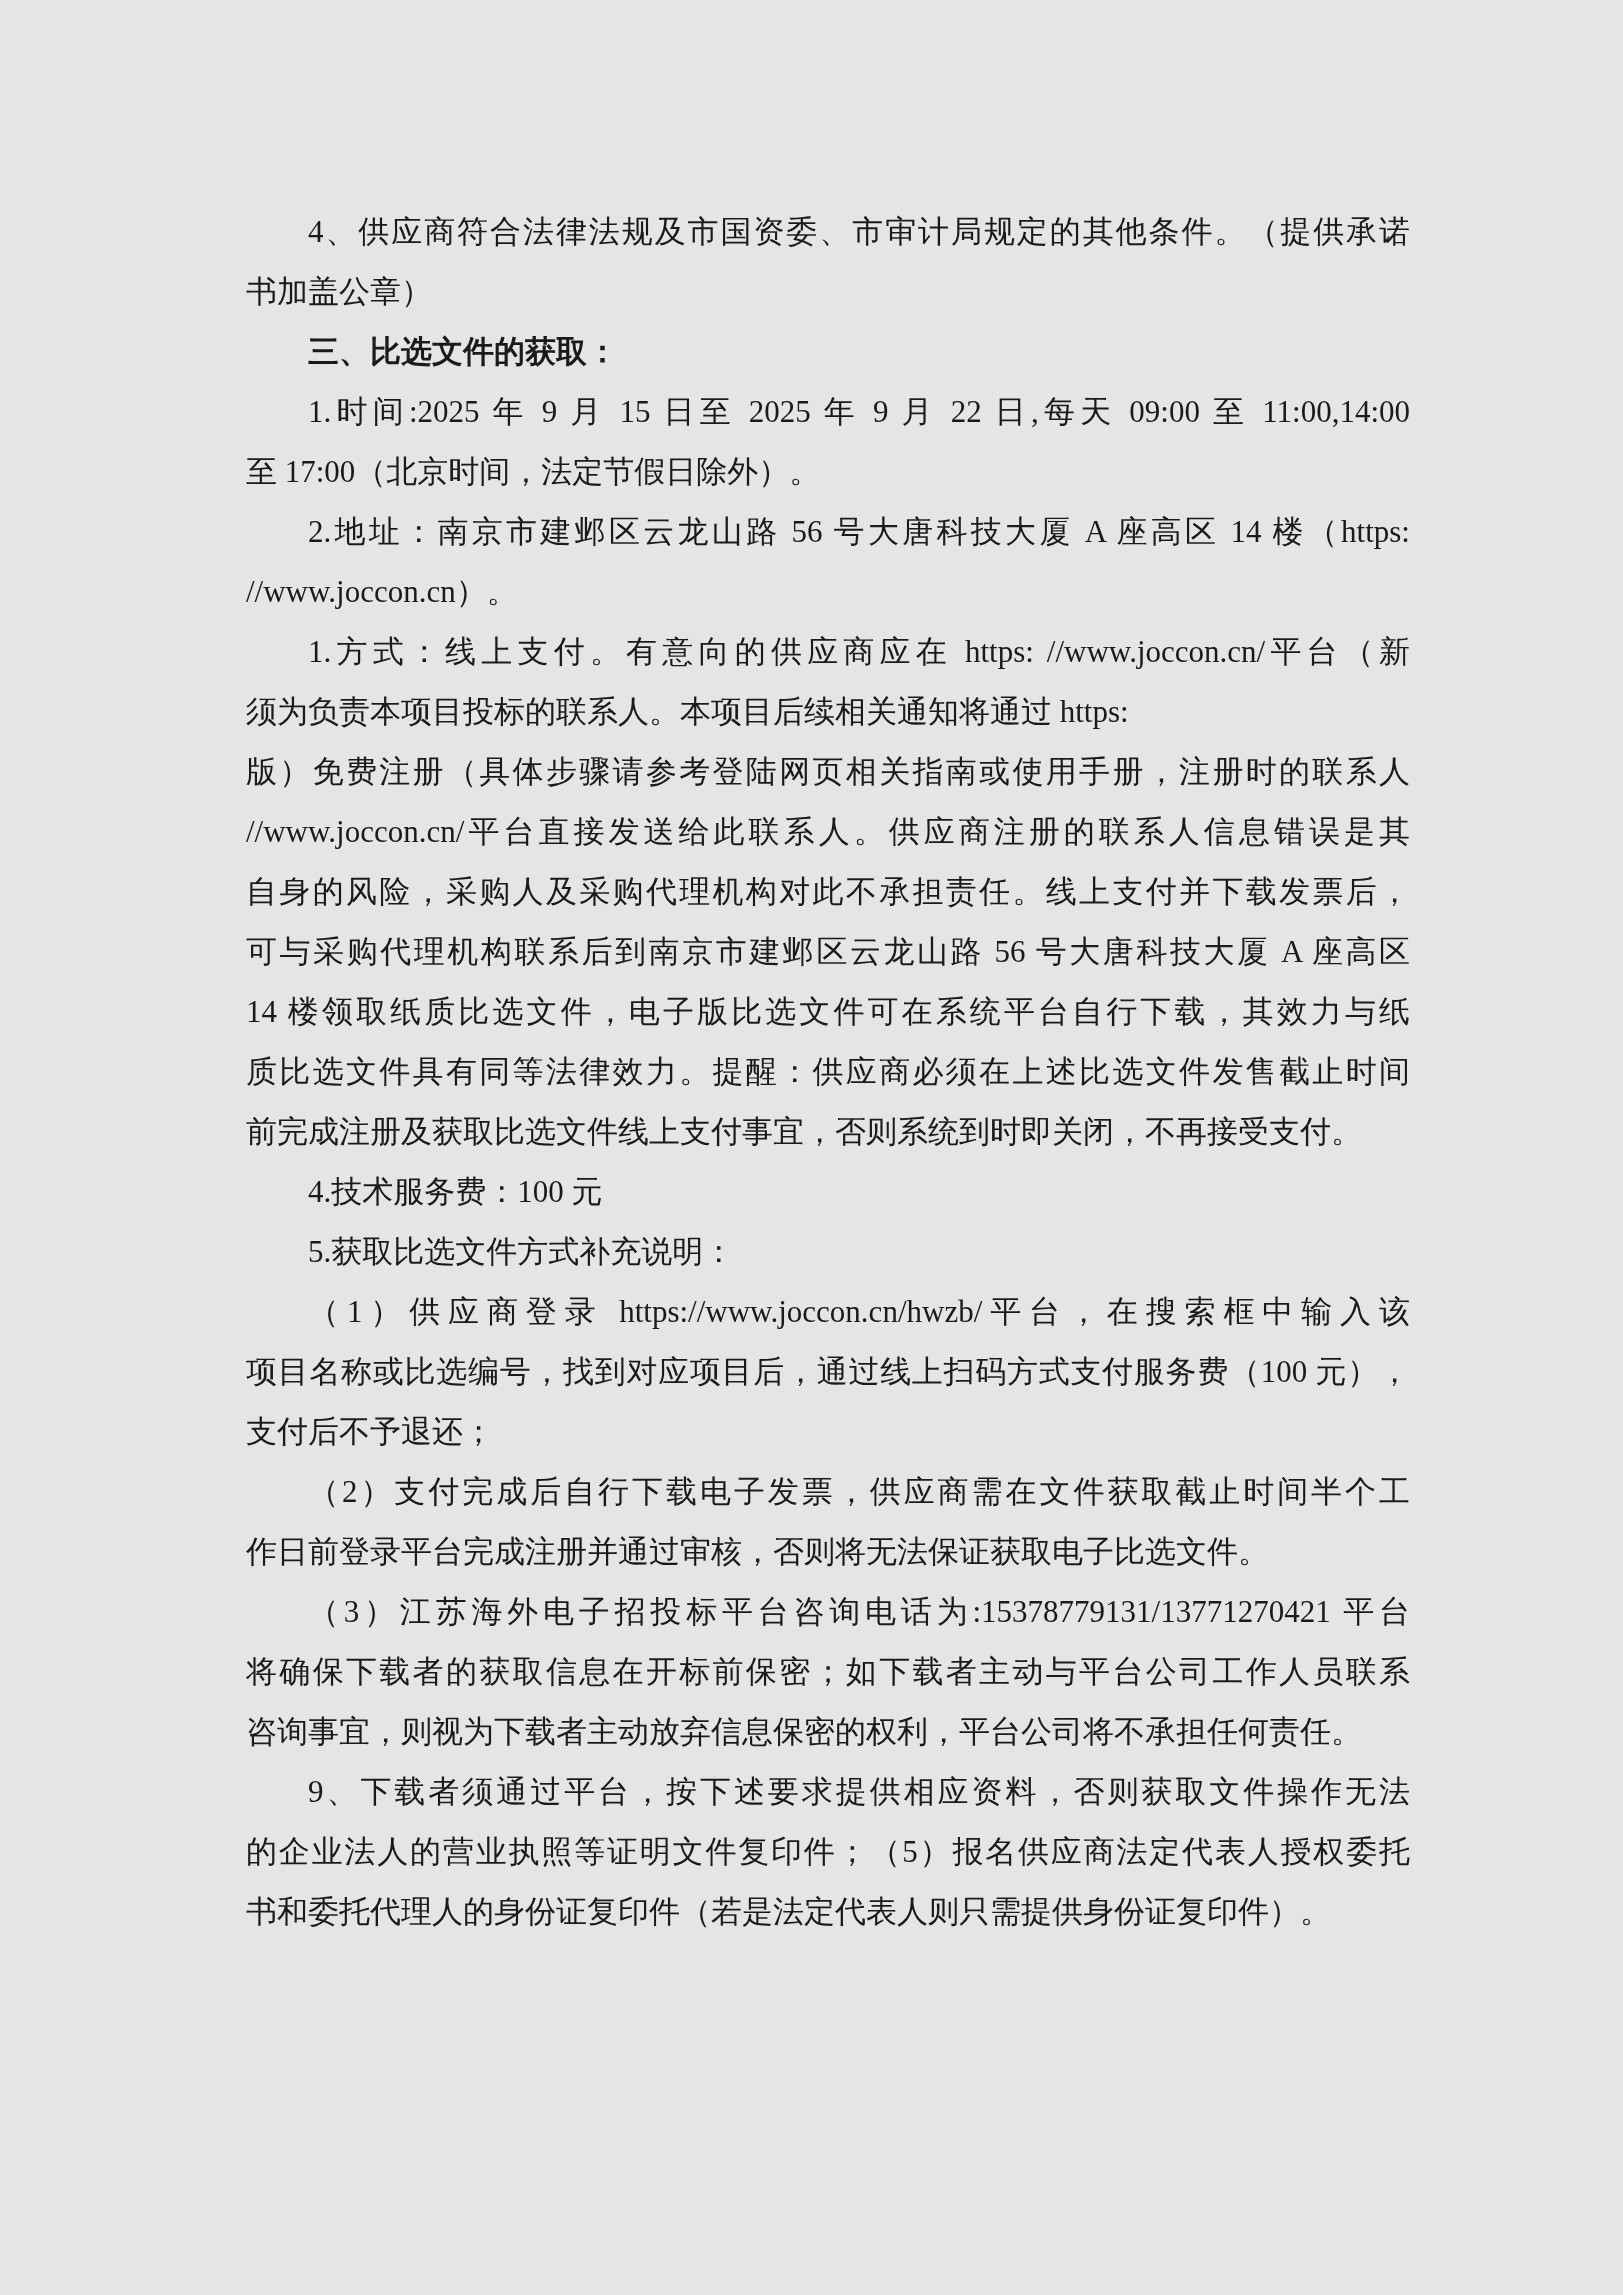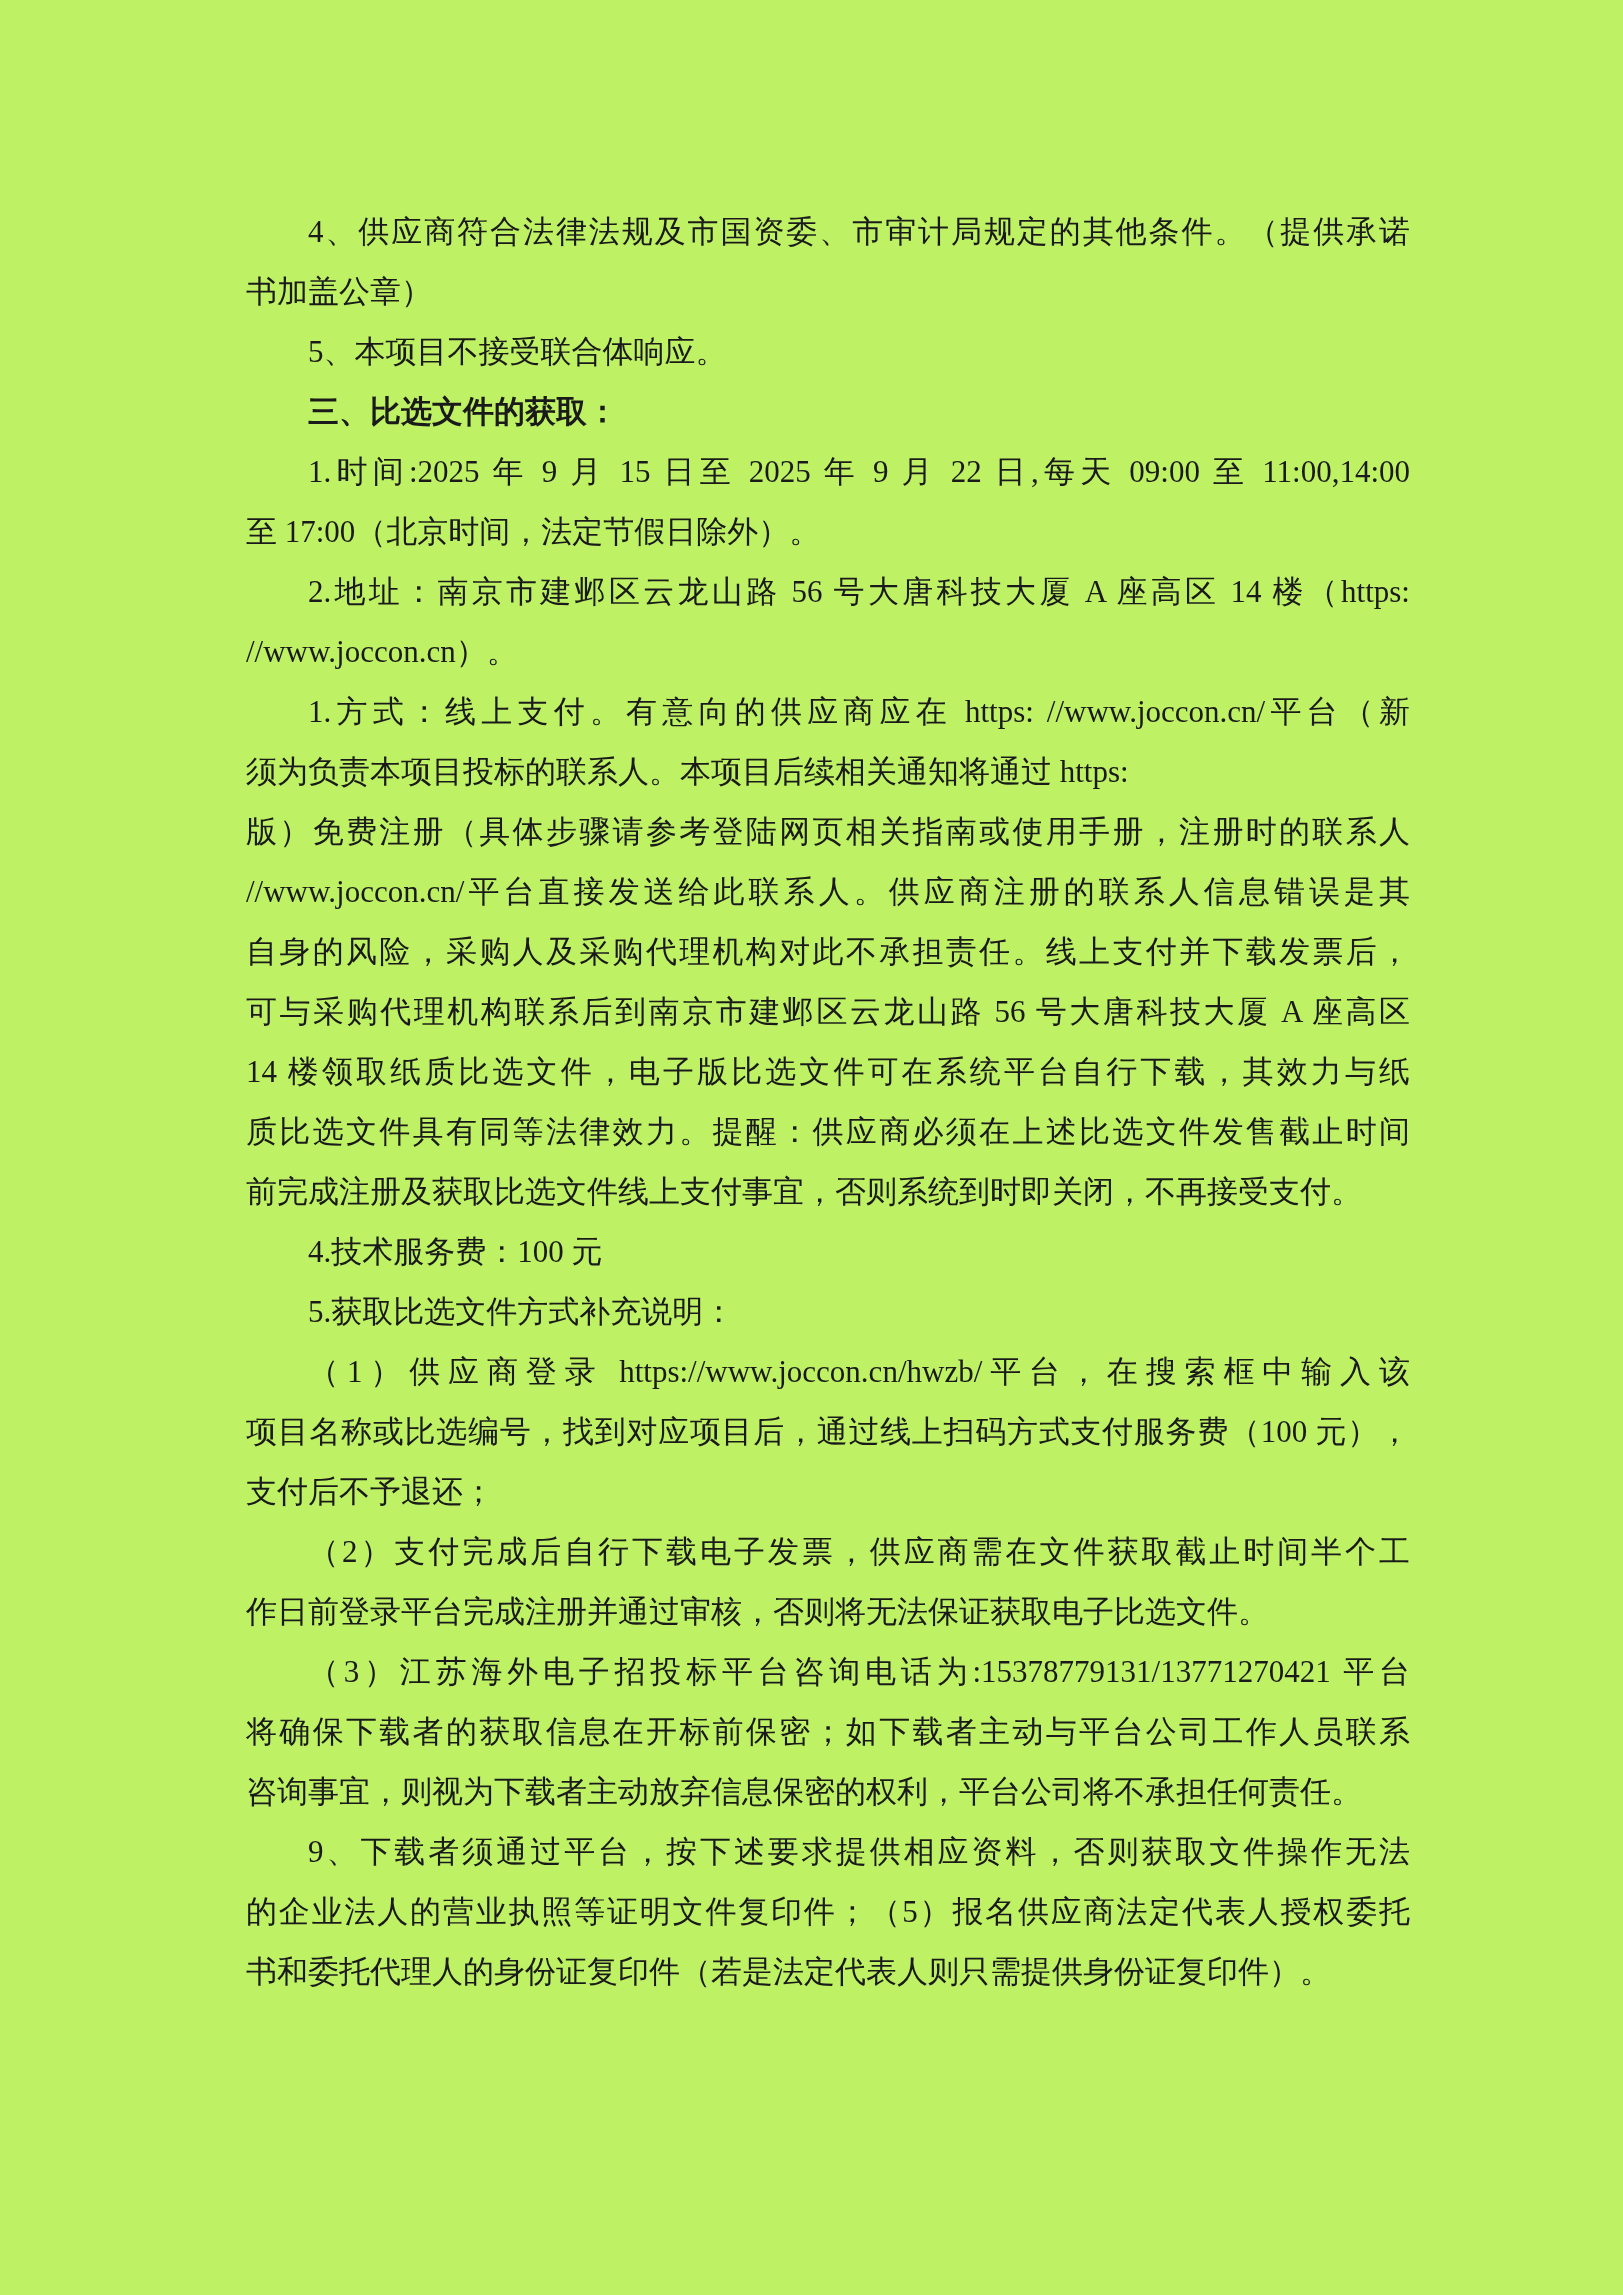--- a/index.html
+++ b/index.html
@@ -4,21 +4,21 @@
 <style>
   html, body {
     margin: 0;
     padding: 0;
     background: #ffffff;
   }
   .page {
     position: relative;
     width: 1624px;
     height: 2295px;
-    background: #bef264;
+    background: #e5e5e5;
     font-family: "Liberation Serif", "DejaVu Serif", serif;
     color: #1a1a1a;
     overflow: hidden;
   }
   .text-block {
     position: absolute;
     left: 246px;
     top: 202px;
     width: 1164px;
   }
@@ -43,21 +43,20 @@
     font-weight: bold;
   }
 </style>
 </head>
 <body>
 
 <div class="page">
   <div class="text-block">
     <div class="line indent fill">4、供应商符合法律法规及市国资委、市审计局规定的其他条件。（提供承诺</div>
     <div class="line">书加盖公章）</div>
-    <div class="line indent">5、本项目不接受联合体响应。</div>
     <div class="line indent bold">三、比选文件的获取：</div>
     <div class="line indent fill">1.时间:2025 年 9 月 15 日至 2025 年 9 月 22 日,每天 09:00 至 11:00,14:00</div>
     <div class="line">至 17:00（北京时间，法定节假日除外）。</div>
     <div class="line indent fill">2.地址：南京市建邺区云龙山路 56 号大唐科技大厦 A 座高区 14 楼（https:</div>
     <div class="line">//www.joccon.cn）。</div>
     <div class="line indent fill">1.方式：线上支付。有意向的供应商应在 https: //www.joccon.cn/平台（新</div>
     <div class="line">须为负责本项目投标的联系人。本项目后续相关通知将通过 https:</div>
     <div class="line fill">版）免费注册（具体步骤请参考登陆网页相关指南或使用手册，注册时的联系人</div>
     <div class="line fill">//www.joccon.cn/平台直接发送给此联系人。供应商注册的联系人信息错误是其</div>
     <div class="line fill">自身的风险，采购人及采购代理机构对此不承担责任。线上支付并下载发票后，</div>

